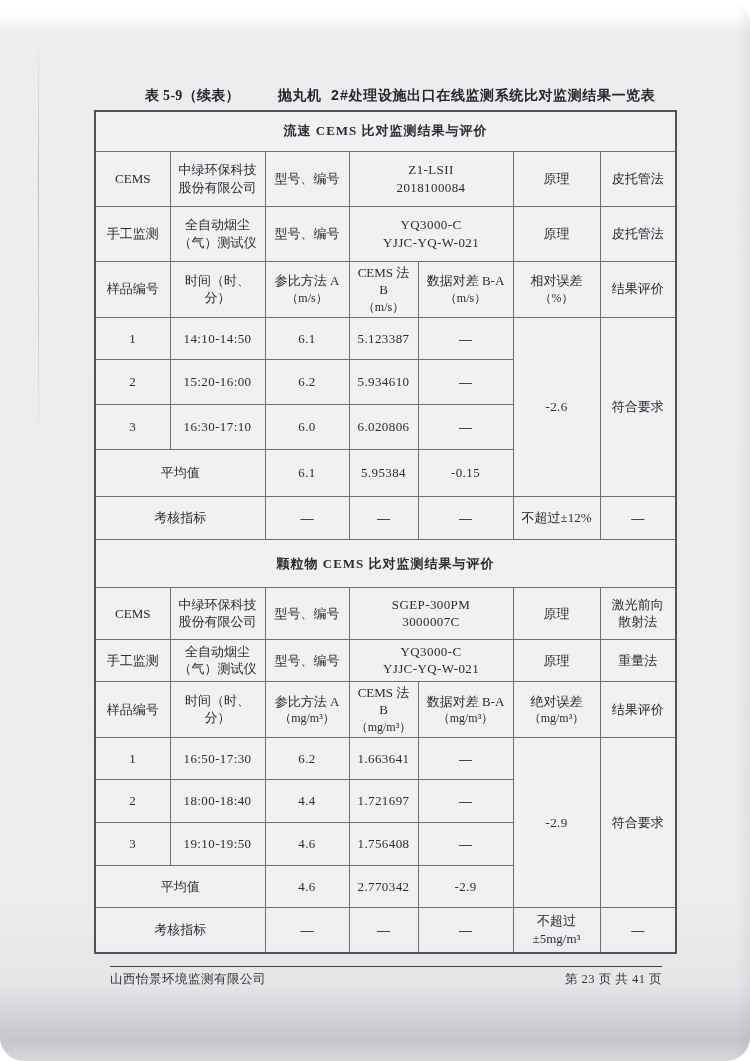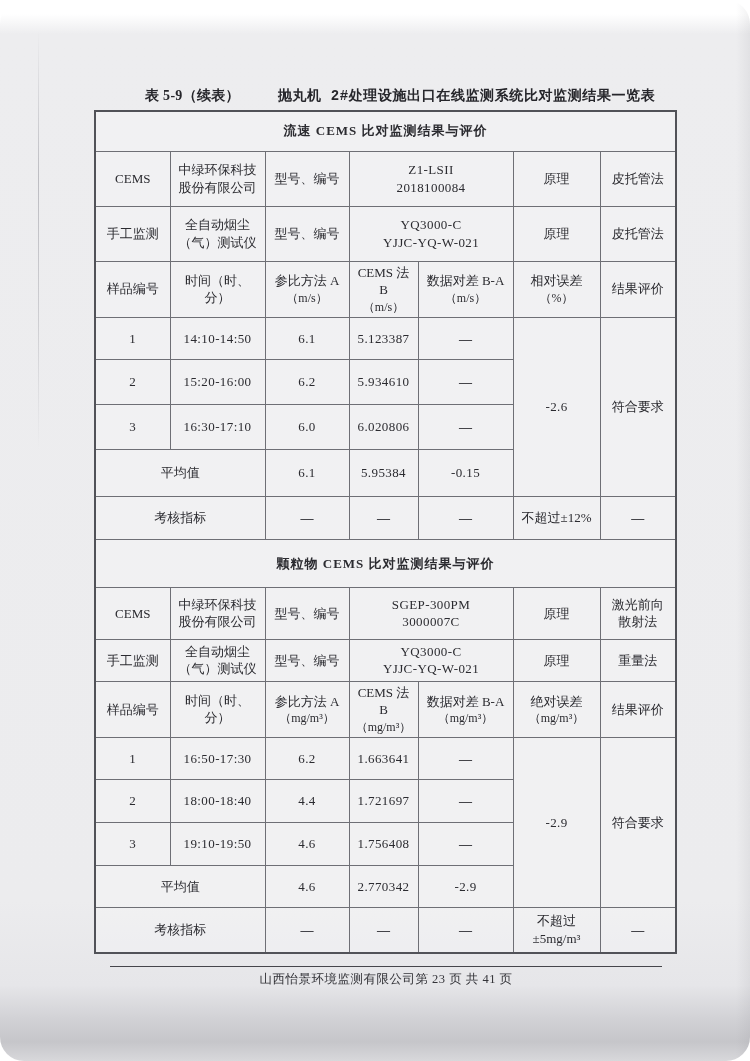--- a/index.html
+++ b/index.html
@@ -52,21 +52,21 @@
   .hdr{font-size:12.5px;line-height:1.4;}
   .hdr .unit{display:block;font-size:12px;}
   .num{letter-spacing:.4px;}
   .dash{font-weight:bold;}
   .footer-rule{
     position:absolute;top:966px;left:110px;width:552px;height:0;
     border-top:1.5px solid #45464b;
   }
   .footer{
     position:absolute;top:971px;left:110px;width:552px;
-    display:flex;justify-content:center;
+    display:flex;justify-content:space-between;
     font-size:12.5px;color:#333338;letter-spacing:.5px;
   }
 </style>
 </head>
 <body>
 
 <div class="scan">
   <div class="crease"></div>
   <div class="edge-shade-right"></div>
 

